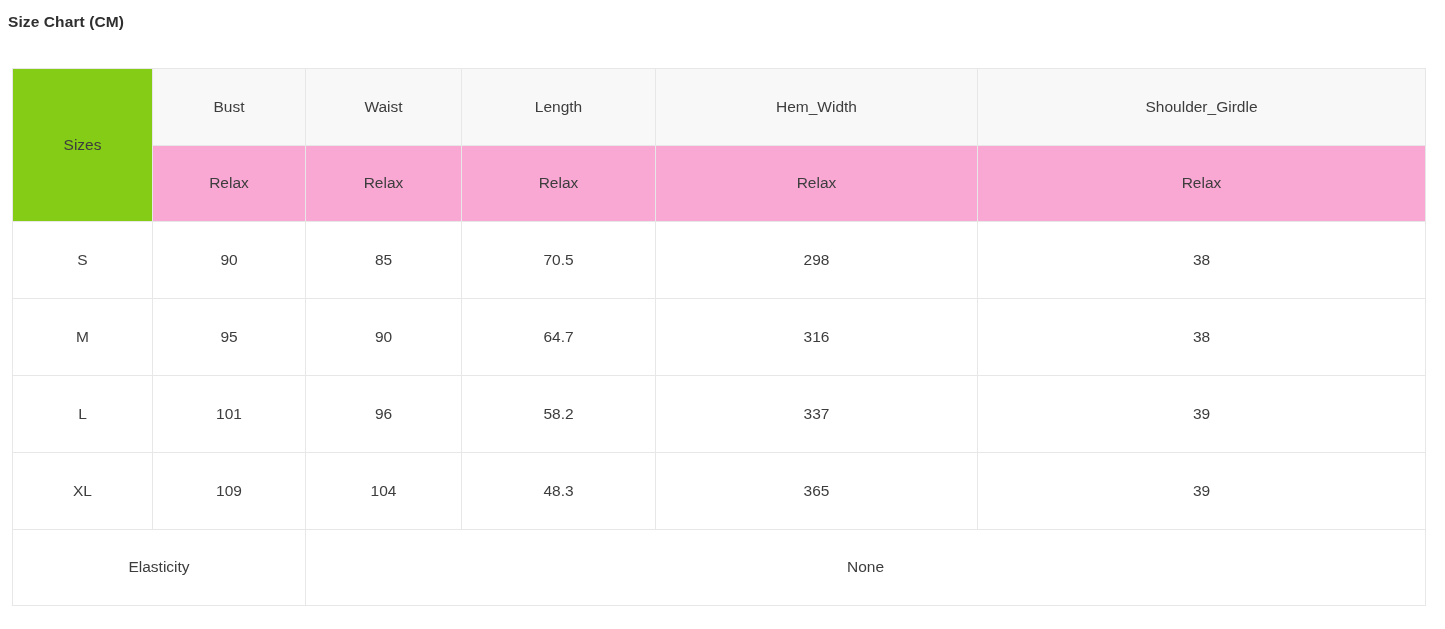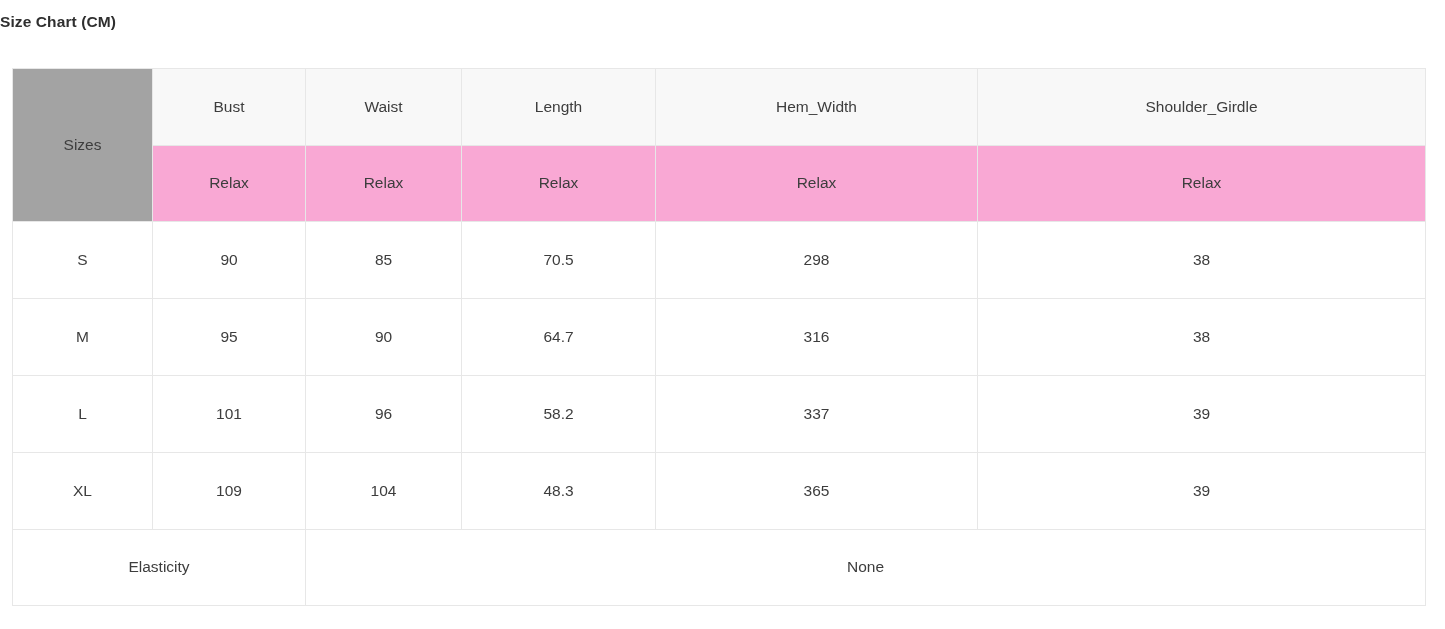--- a/index.html
+++ b/index.html
@@ -15,21 +15,21 @@
     overflow: hidden;
   }
   .page {
     position: relative;
     width: 1445px;
     height: 629px;
     box-sizing: border-box;
   }
   .page-title {
     position: absolute;
-    left: 0;
+    left: 8px;
     top: 13px;
     font-size: 15.5px;
     font-weight: bold;
     color: #2f2f2f;
     letter-spacing: 0.1px;
   }
   .table-wrap {
     position: absolute;
     left: 12px;
     top: 68px;
@@ -49,21 +49,21 @@
     font-size: 15.5px;
     font-weight: normal;
     color: #3d3d3d;
     padding: 15px 4px;
     line-height: 1.3;
   }
   td.hdr {
     background: #f8f8f8;
   }
   td.hdr-sizes {
-    background: #a3a3a3;
+    background: #84cc16;
   }
   td.sub {
     background: #f9a8d4;
   }
   td.body-cell {
     background: #ffffff;
   }
   
   col.c-sizes { width: 140px; }
   col.c-bust { width: 153px; }

